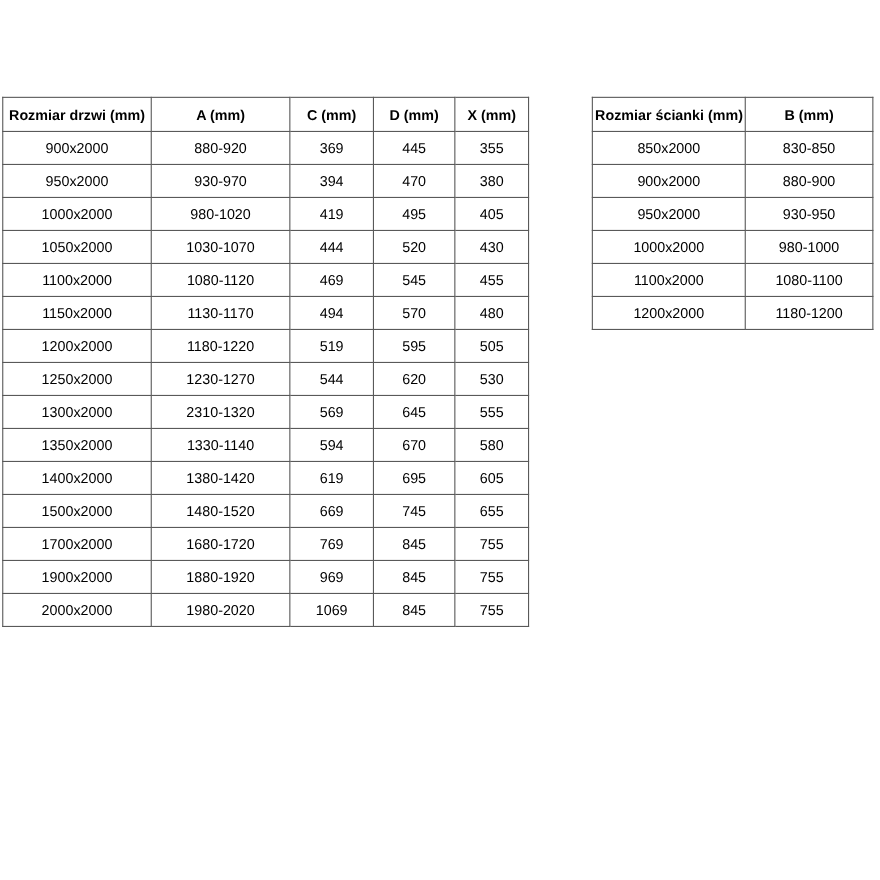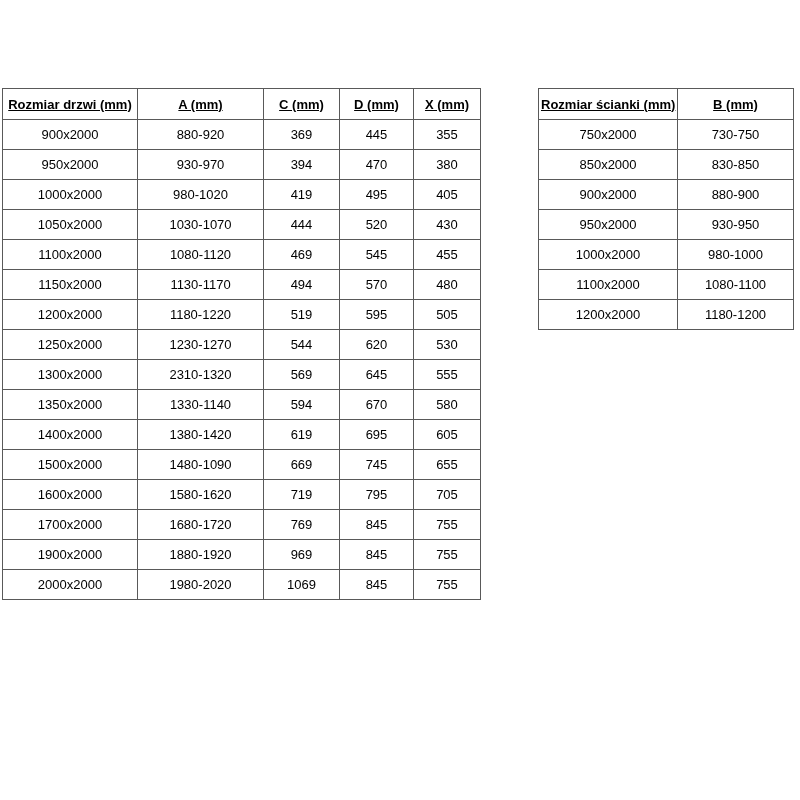--- a/index.html
+++ b/index.html
@@ -27,21 +27,20 @@
     vertical-align: middle;
     height: 30px;
     font-size: 13px;
     padding: 0 2px;
     white-space: nowrap;
     overflow: hidden;
   }
   table.spec th {
     font-weight: bold;
     height: 31px;
-    text-decoration: underline;
   }
   #door-table {
     left: 2px; top: 88px;
     width: 478px;
   }
   #door-table col.c0 { width: 135px; }
   #door-table col.c1 { width: 126px; }
   #door-table col.c2 { width: 76px; }
   #door-table col.c3 { width: 74px; }
   #door-table col.c4 { width: 67px; }
@@ -148,31 +147,24 @@
         </tr>
         <tr>
           <td>1400x2000</td>
           <td>1380-1420</td>
           <td>619</td>
           <td>695</td>
           <td>605</td>
         </tr>
         <tr>
           <td>1500x2000</td>
-          <td>1480-1090</td>
+          <td>1480-1520</td>
           <td>669</td>
           <td>745</td>
           <td>655</td>
-        </tr>
-        <tr>
-          <td>1600x2000</td>
-          <td>1580-1620</td>
-          <td>719</td>
-          <td>795</td>
-          <td>705</td>
         </tr>
         <tr>
           <td>1700x2000</td>
           <td>1680-1720</td>
           <td>769</td>
           <td>845</td>
           <td>755</td>
         </tr>
         <tr>
           <td>1900x2000</td>
@@ -197,24 +189,20 @@
         <col class="c1">
     </colgroup>
   <thead>
         <tr>
           <th>Rozmiar ścianki (mm)</th>
           <th>B (mm)</th>
         </tr>
       </thead>
       <tbody>
         <tr>
-          <td>750x2000</td>
-          <td>730-750</td>
-        </tr>
-        <tr>
           <td>850x2000</td>
           <td>830-850</td>
         </tr>
         <tr>
           <td>900x2000</td>
           <td>880-900</td>
         </tr>
         <tr>
           <td>950x2000</td>
           <td>930-950</td>

